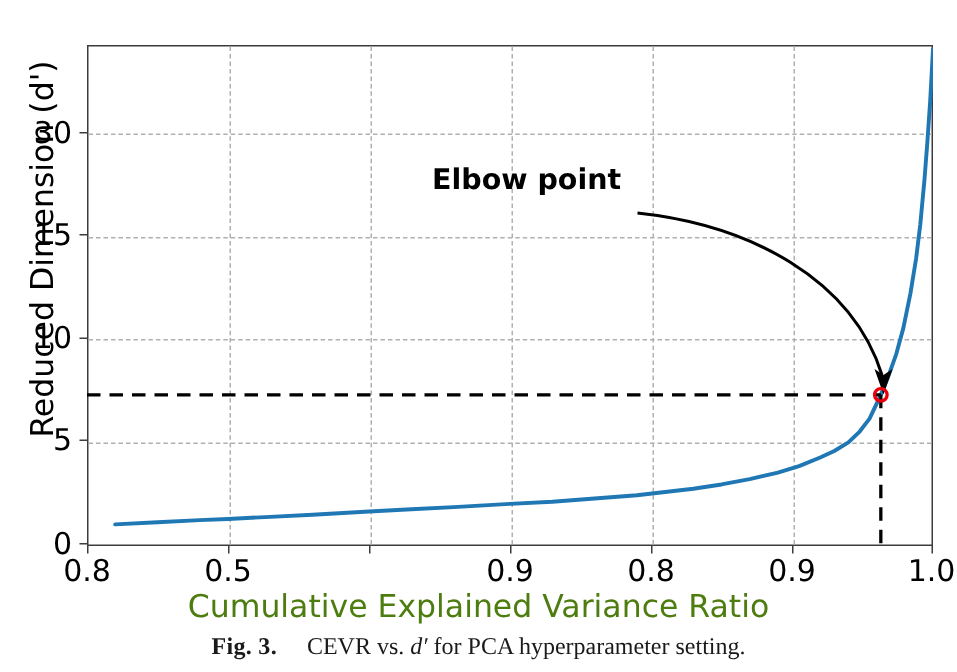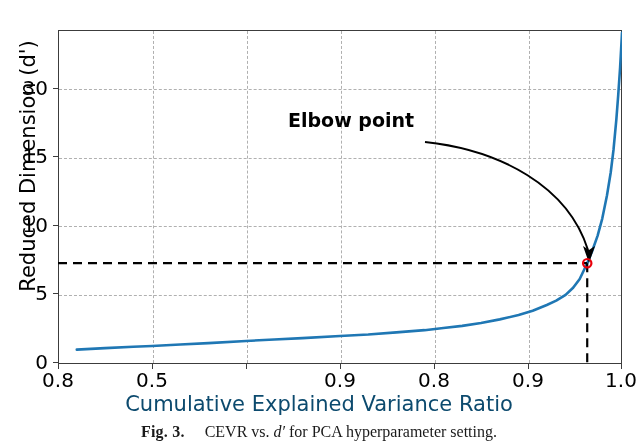--- a/index.html
+++ b/index.html
@@ -75,21 +75,21 @@
     line-height: 20px;
     color: #000;
   }
   #xlabel {
     position: absolute;
     left: 0;
     top: 392px;
     width: 638px;
     text-align: center;
     font-size: 21px;
-    color: #0c4a6e;
+    color: #4d7c0f;
   }
   #ylabel-wrap {
     position: absolute;
     left: -139px;
     top: 153px;
     width: 334px;
     height: 26px;
     transform: rotate(-90deg);
     text-align: center;
   }

